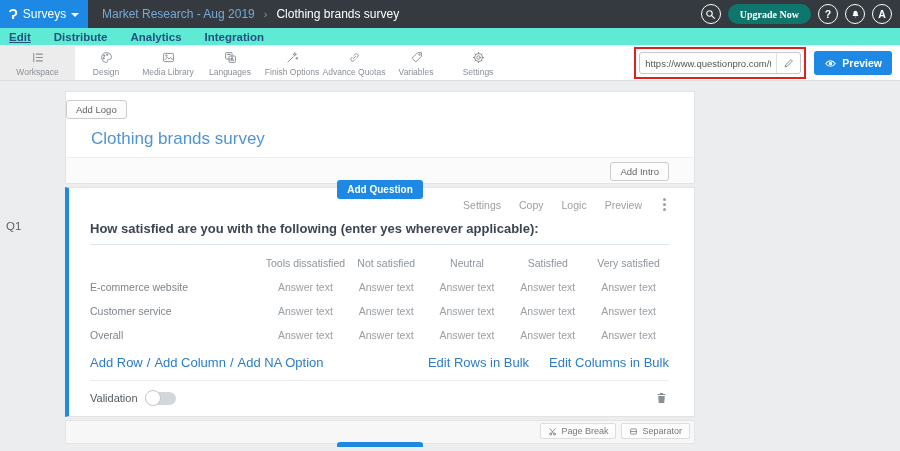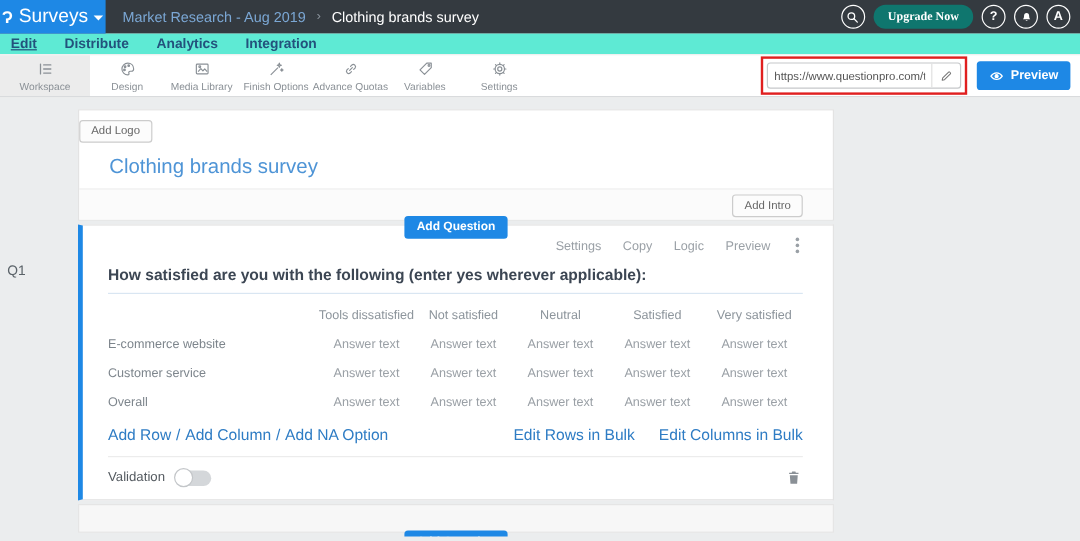--- a/index.html
+++ b/index.html
@@ -7,21 +7,21 @@
   body {
     font-family:"Liberation Sans", sans-serif;
     background:#ebedee;
     overflow:hidden;
     -webkit-font-smoothing:antialiased;
   }
   
   .topbar { height:28px; background:#343a40; display:flex; align-items:center; color:#fff; }
   .logo-block { width:88px; height:28px; background:#1e88e5; display:flex; align-items:center; justify-content:center; gap:5px; cursor:pointer; flex:none; }
   .logo-glyph { font-weight:bold; font-size:14px; line-height:1; }
-  .logo-text { font-size:16px; }
+  .logo-text { font-size:12px; }
   .caret { width:0; height:0; border-left:4px solid transparent; border-right:4px solid transparent; border-top:4px solid #fff; margin-top:1px; }
   .breadcrumb { margin-left:14px; font-size:12px; display:flex; gap:9px; align-items:center; }
   .bc-parent { color:#7ba7d4; cursor:pointer; }
   .bc-sep { color:#8b949c; font-size:11px; }
   .bc-current { color:#fff; }
   .top-actions { margin-left:auto; display:flex; align-items:center; gap:7px; padding-right:8px; }
   .circle-btn { width:20px; height:20px; border-radius:50%; border:1.4px solid #fff; background:transparent; color:#fff;
     display:flex; align-items:center; justify-content:center; font-size:10.5px; font-weight:bold; padding:0; cursor:pointer; font-family:inherit; flex:none;}
   .circle-btn svg { width:11px; height:11px; }
   .upgrade { height:20px; border-radius:10px; background:#0f766e; color:#fff; border:none; font-size:10px; font-weight:bold; padding:0 12px; cursor:pointer; font-family:Liberation Serif, serif; }
@@ -161,20 +161,31 @@
           <rect x="3.5" y="4.5" width="13" height="11" rx="1"></rect>
           <path d="M5.5 13l3-3.5 2.3 2.6 2-2.2 2.7 3.1"></path>
           <circle cx="7.3" cy="7.5" r="1"></circle>
         </svg>
     </span>
     <span class="tb-label">Media Library</span>
   </div>
   <div class="tb-item">
     <span class="tb-icon">
       <svg viewBox="0 0 20 20" fill="none" stroke="currentColor" stroke-width="1.3" stroke-linejoin="round">
+          <rect x="3.5" y="3.5" width="8.5" height="8.5" rx="1"></rect>
+          <path d="M5.5 6h4.5M7.75 4.8v1.2"></path>
+          <rect x="8" y="8" width="8.5" height="8.5" rx="1"></rect>
+          <path d="M10.2 14.8l2-4.6 2 4.6M10.9 13.4h2.6"></path>
+        </svg>
+    </span>
+    <span class="tb-label">Languages</span>
+  </div>
+  <div class="tb-item">
+    <span class="tb-icon">
+      <svg viewBox="0 0 20 20" fill="none" stroke="currentColor" stroke-width="1.3" stroke-linejoin="round">
           <path d="M3.5 16.5l8-8"></path>
           <path d="M13 3.5l.6 1.7 1.7.6-1.7.6-.6 1.7-.6-1.7-1.7-.6 1.7-.6.6-1.7z"></path>
           <path d="M15.8 9.7l.4 1 1 .4-1 .4-.4 1-.4-1-1-.4 1-.4.4-1z"></path>
         </svg>
     </span>
     <span class="tb-label">Finish Options</span>
   </div>
   <div class="tb-item">
     <span class="tb-icon">
       <svg viewBox="0 0 20 20" fill="none" stroke="currentColor" stroke-width="1.3" stroke-linecap="round">
@@ -319,14 +330,35 @@
               <path d="M8.2 3.2h3.6l.5 1.3h2.9v1.6H4.8V4.5h2.9l.5-1.3z"></path>
               <path d="M5.6 7.3h8.8l-.7 9.5H6.3l-.7-9.5z"></path>
             </svg>
         </span>
       </button>
     </div>
   </div>
 
   <div class="bottom-strip">
     <button class="btn-primary">Add Question</button>
+    <span class="strip-right">
+      <button class="mini-btn">
+        <span style="line-height:0">
+          <svg viewBox="0 0 14 14" fill="none" stroke="currentColor" stroke-width="1.2" stroke-linecap="round">
+              <circle cx="4" cy="11" r="1.6"></circle>
+              <circle cx="10" cy="11" r="1.6"></circle>
+              <path d="M5.3 9.8L11 2.5M8.7 9.8L3 2.5"></path>
+            </svg>
+        </span>
+        <span>Page Break</span>
+      </button>
+      <button class="mini-btn">
+        <span style="line-height:0">
+          <svg viewBox="0 0 14 14" fill="none" stroke="currentColor" stroke-width="1.2">
+              <rect x="2.5" y="3" width="9" height="8" rx="1"></rect>
+              <path d="M2.5 7h9"></path>
+            </svg>
+        </span>
+        <span>Separator</span>
+      </button>
+    </span>
   </div>
 </div>
 
 </body></html>

